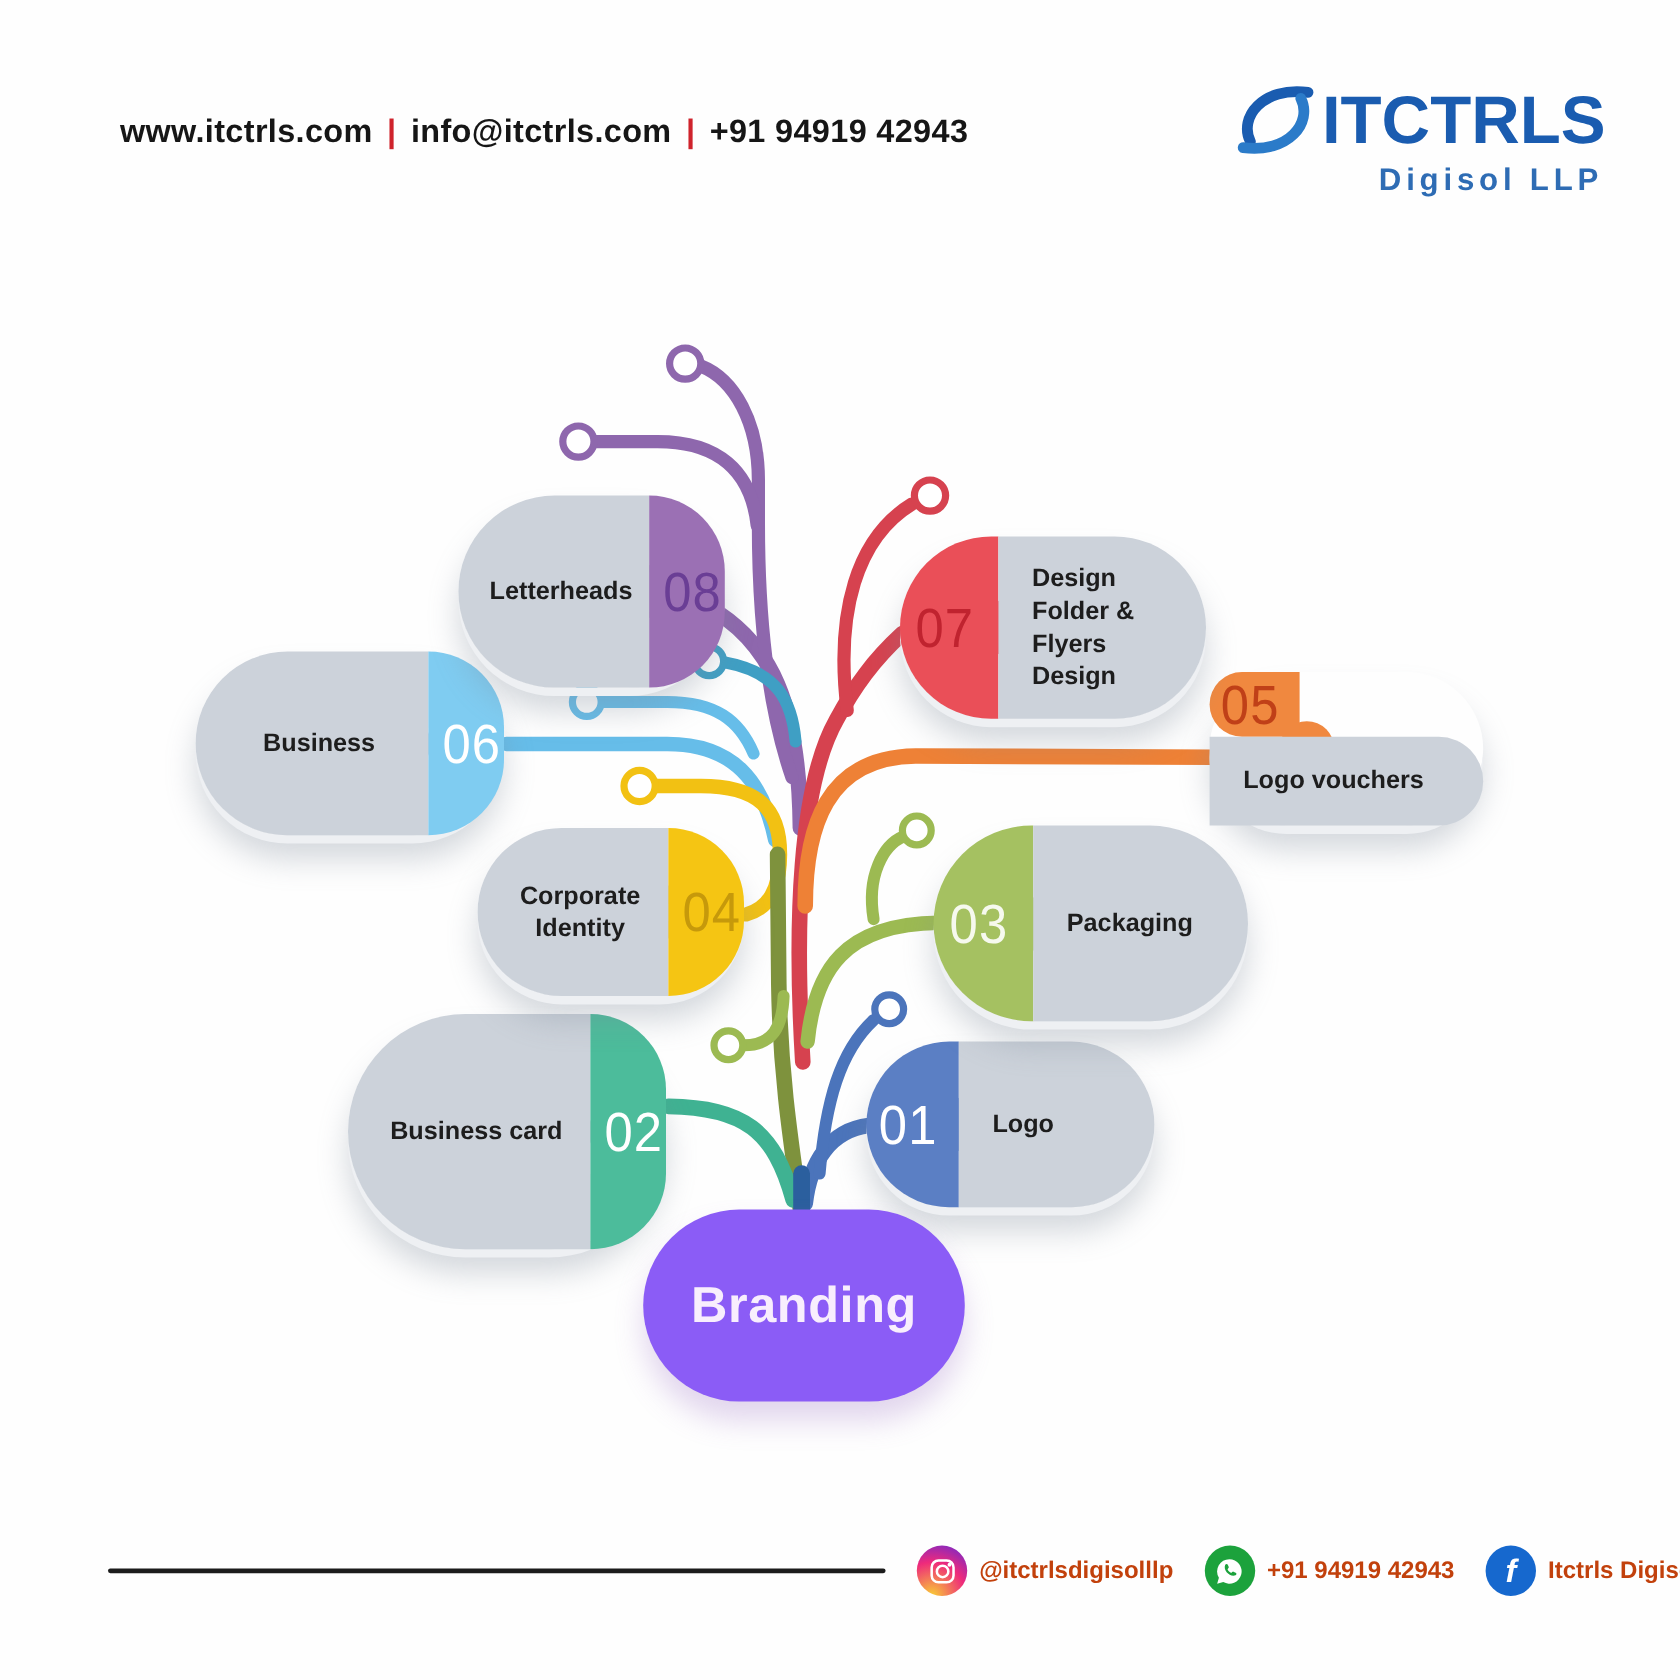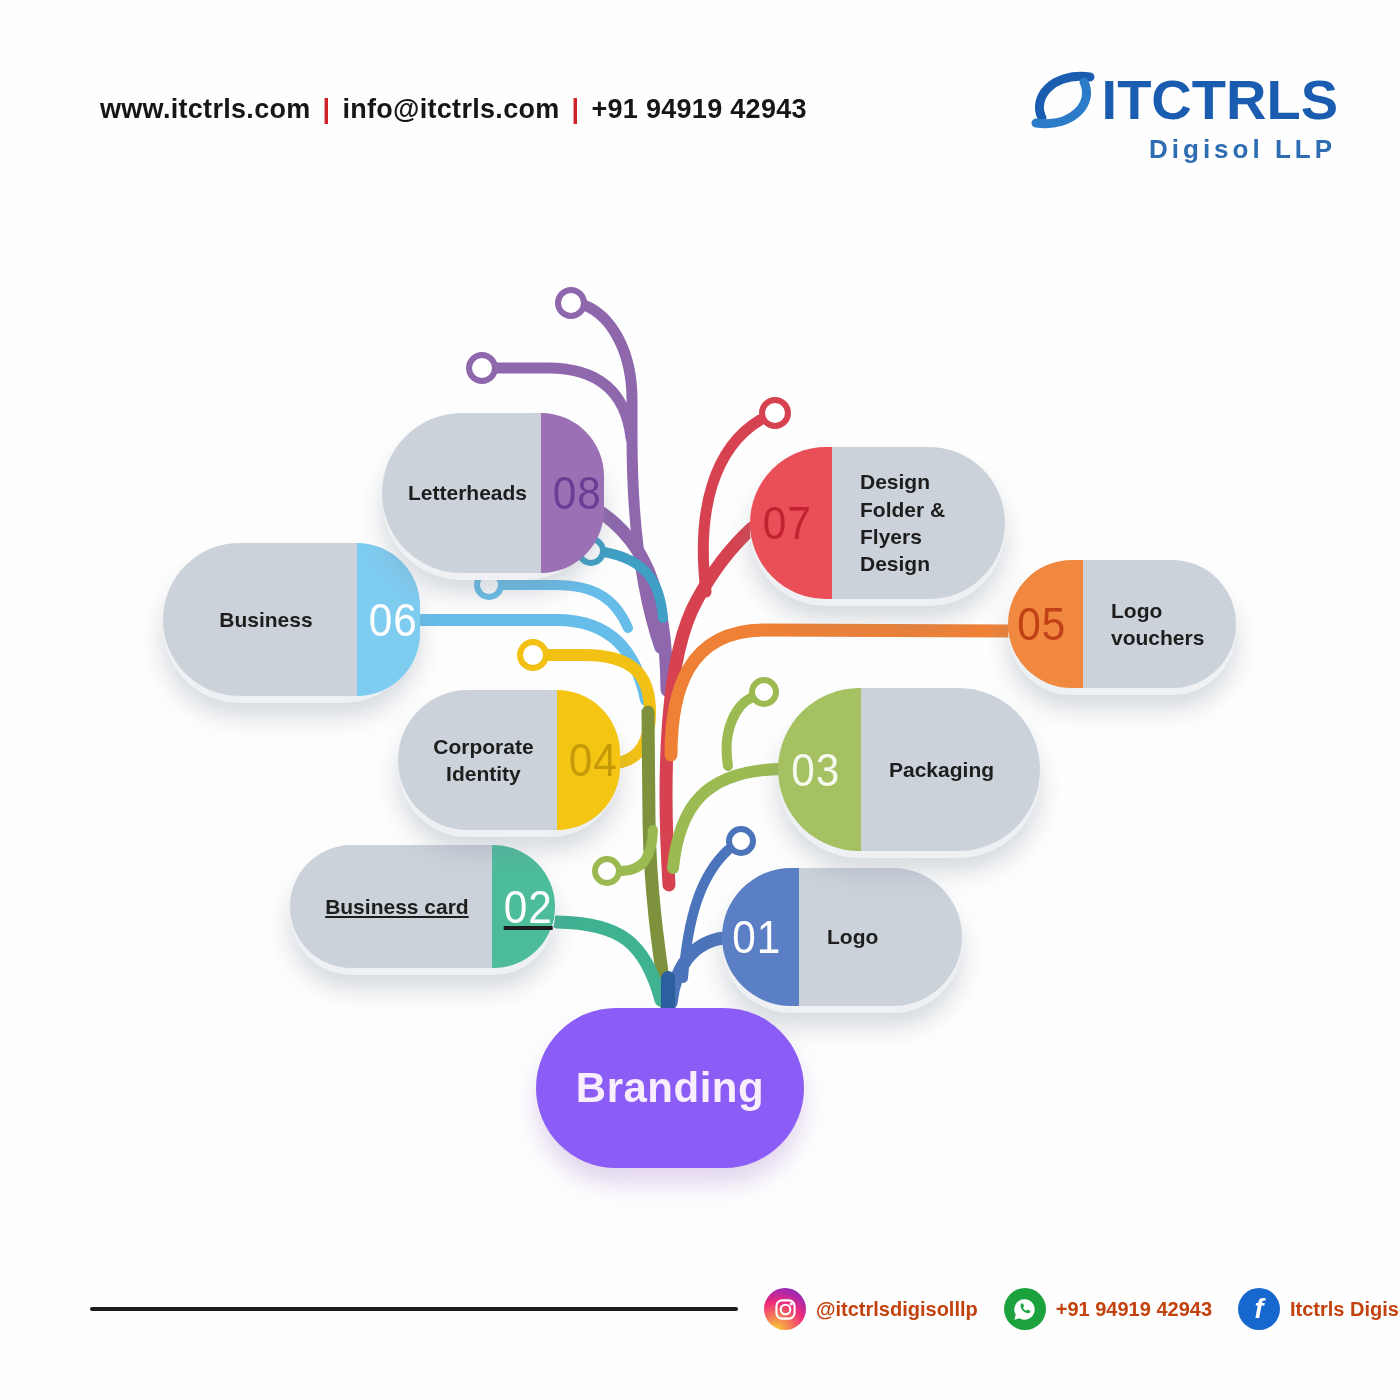--- a/index.html
+++ b/index.html
@@ -34,27 +34,27 @@
   .num-left .label-half{justify-content:flex-start;text-align:left;padding-left:28px;padding-right:8px;}
   .num-right .num{padding-left:10px;}
   .num-left  .num{padding-right:8px;}
   .bump{position:absolute;top:50%;transform:translateY(-50%);width:46px;height:46px;
         border-radius:50%;z-index:0;}
   .bump-grey{background:var(--grey,#ccd2da);}
   .bump-color{background:var(--c);}
 
   .n01{left:722px;top:868px;width:240px;height:138px;}
   .n01 .color-half{width:77px;} .n01 .bump{left:60px;}
-  .n02{left:290px;top:845px;width:265px;height:123px;text-decoration:underline;}
+  .n02{left:290px;top:845px;width:265px;height:196px;}
   .n02 .grey-half{width:175px;} .n02 .bump{left:158px;}
   .n03{left:778px;top:688px;width:262px;height:163px;}
   .n03 .color-half{width:83px;} .n03 .bump{left:66px;}
   .n04{left:398px;top:690px;width:222px;height:140px;}
   .n04 .grey-half{width:147px;} .n04 .bump{left:130px;}
-  .n05{left:1008px;top:560px;width:228px;height:128px;}
+  .n05{left:1008px;top:560px;width:228px;height:128px;flex-direction:column;}
   .n05 .color-half{width:75px;} .n05 .bump{left:58px;}
   .n06{left:163px;top:543px;width:257px;height:153px;}
   .n06 .grey-half{width:167px;} .n06 .bump{left:150px;}
   .n07{left:750px;top:447px;width:255px;height:152px;}
   .n07 .color-half{width:82px;} .n07 .bump{left:65px;}
   .n08{left:382px;top:413px;width:222px;height:160px;}
   .n08 .grey-half{width:147px;} .n08 .bump{left:130px;}
 
   .branding{position:absolute;left:536px;top:1008px;width:268px;height:160px;z-index:2;
             border-radius:84px;display:flex;align-items:center;justify-content:center;

